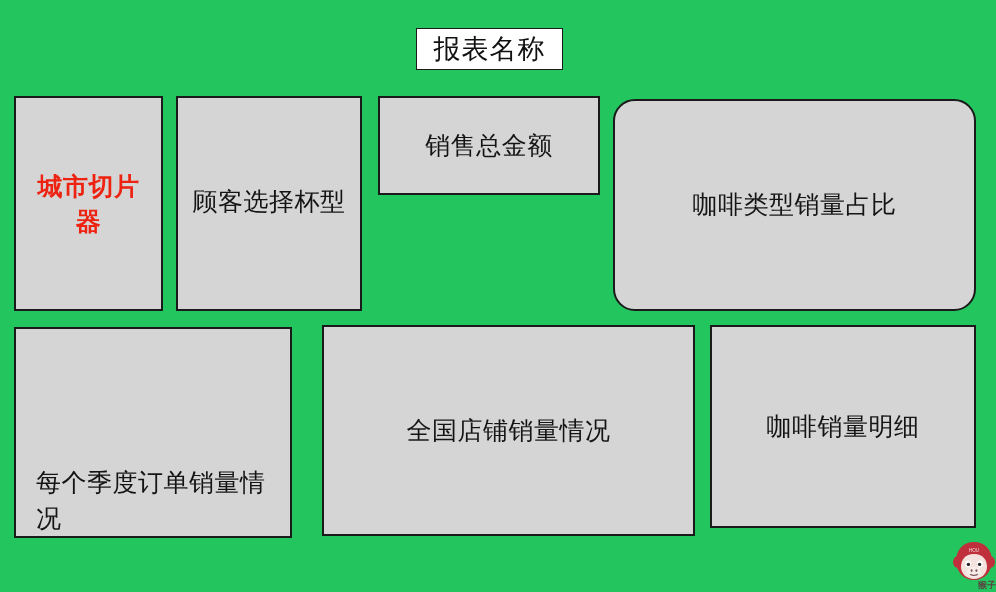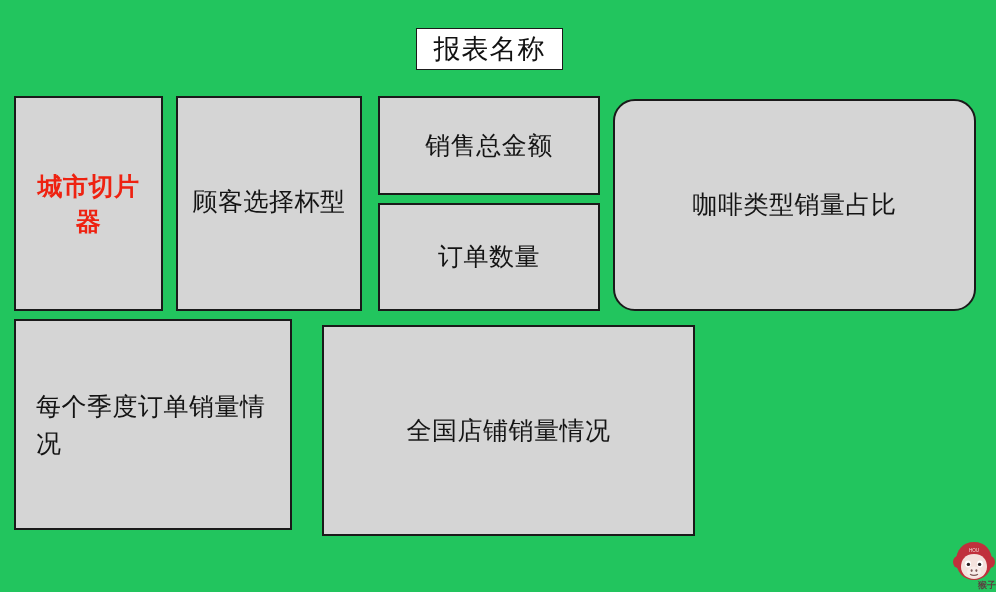--- a/index.html
+++ b/index.html
@@ -72,21 +72,21 @@
     color: #ee2211;
     font-weight: 600;
   }
 
   
   #panel-city-slicer      { left: 14px;  top: 96px;  width: 149px; height: 215px; }
   #panel-cup-type         { left: 176px; top: 96px;  width: 186px; height: 215px; }
   #panel-total-sales      { left: 378px; top: 96px;  width: 222px; height: 99px;  }
   #panel-order-count      { left: 378px; top: 203px; width: 222px; height: 108px; }
   #panel-coffee-share     { left: 613px; top: 99px;  width: 363px; height: 212px; border-radius: 22px; }
-  #panel-quarterly-orders { left: 14px;  top: 319px; width: 278px; height: 211px; }
+  #panel-quarterly-orders { left: 14px;  top: 327px; width: 278px; height: 211px; align-items: flex-end; }
   #panel-national-sales   { left: 322px; top: 325px; width: 373px; height: 211px; }
   #panel-coffee-detail    { left: 710px; top: 325px; width: 266px; height: 203px; }
 
   
   #panel-city-slicer .panel-label  { font-size: 25px; line-height: 1.40; }
   #panel-cup-type .panel-label     { font-size: 25px; line-height: 1.40; }
   #panel-quarterly-orders .panel-label { font-size: 25px; line-height: 1.45; }
 
   
   .watermark {
@@ -123,36 +123,36 @@
   </div>
 
   <div class="panel" id="panel-cup-type">
     <span class="panel-label" style="color: rgb(20, 20, 20); font-family: Liberation Mono, monospace;">顾客选择杯型</span>
   </div>
 
   <div class="panel" id="panel-total-sales">
     <span class="panel-label" style="color: rgb(20, 20, 20);">销售总金额</span>
   </div>
 
-  <div class="panel" id="panel-order-count">
-    <span class="panel-label" style="color: rgb(20, 20, 20);">订单数量</span>
-  </div>
 
   <div class="panel" id="panel-coffee-share">
     <span class="panel-label" style="color: rgb(20, 20, 20);">咖啡类型销量占比</span>
   </div>
 
   <div class="panel align-left" id="panel-quarterly-orders">
     <span class="panel-label" style="color: rgb(20, 20, 20);">每个季度订单销量情况</span>
   </div>
 
   <div class="panel" id="panel-national-sales">
     <span class="panel-label" style="color: rgb(20, 20, 20);">全国店铺销量情况</span>
   </div>
 
+  <div class="panel" id="panel-coffee-detail">
+    <span class="panel-label" style="color: rgb(20, 20, 20);">咖啡销量明细</span>
+  </div>
 
   <div class="watermark">
     <svg width="44" height="44" viewBox="0 0 44 44">
 
       <path d="M22 2 C33 2 40 10 40 21 C40 32 32 40 22 40 C12 40 4 32 4 21 C4 10 11 2 22 2 Z" fill="#c0303c"></path>
 
       <ellipse cx="6" cy="22" rx="5" ry="6" fill="#c0303c"></ellipse>
       <ellipse cx="38" cy="22" rx="5" ry="6" fill="#c0303c"></ellipse>
 
       <path d="M22 14 C31 14 35 20 35 27 C35 34 29 39 22 39 C15 39 9 34 9 27 C9 20 13 14 22 14 Z" fill="#f3e2dd"></path>

